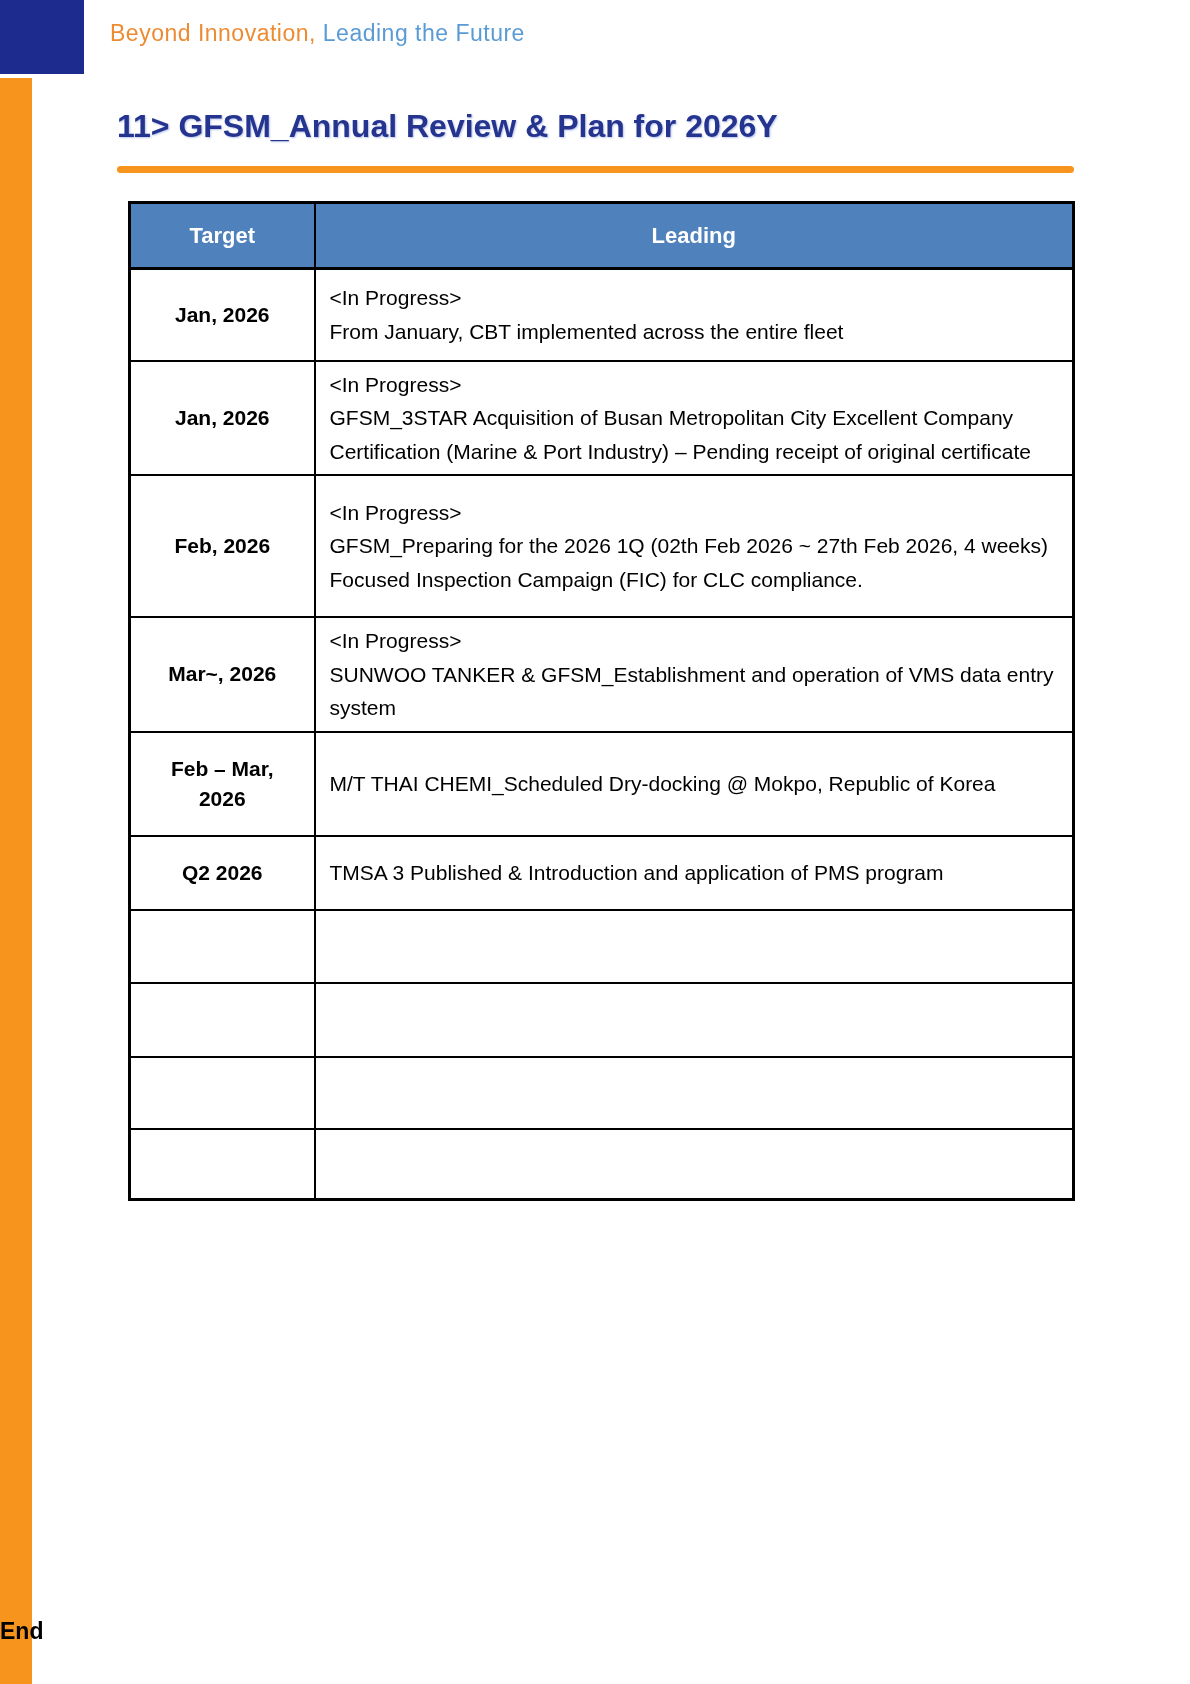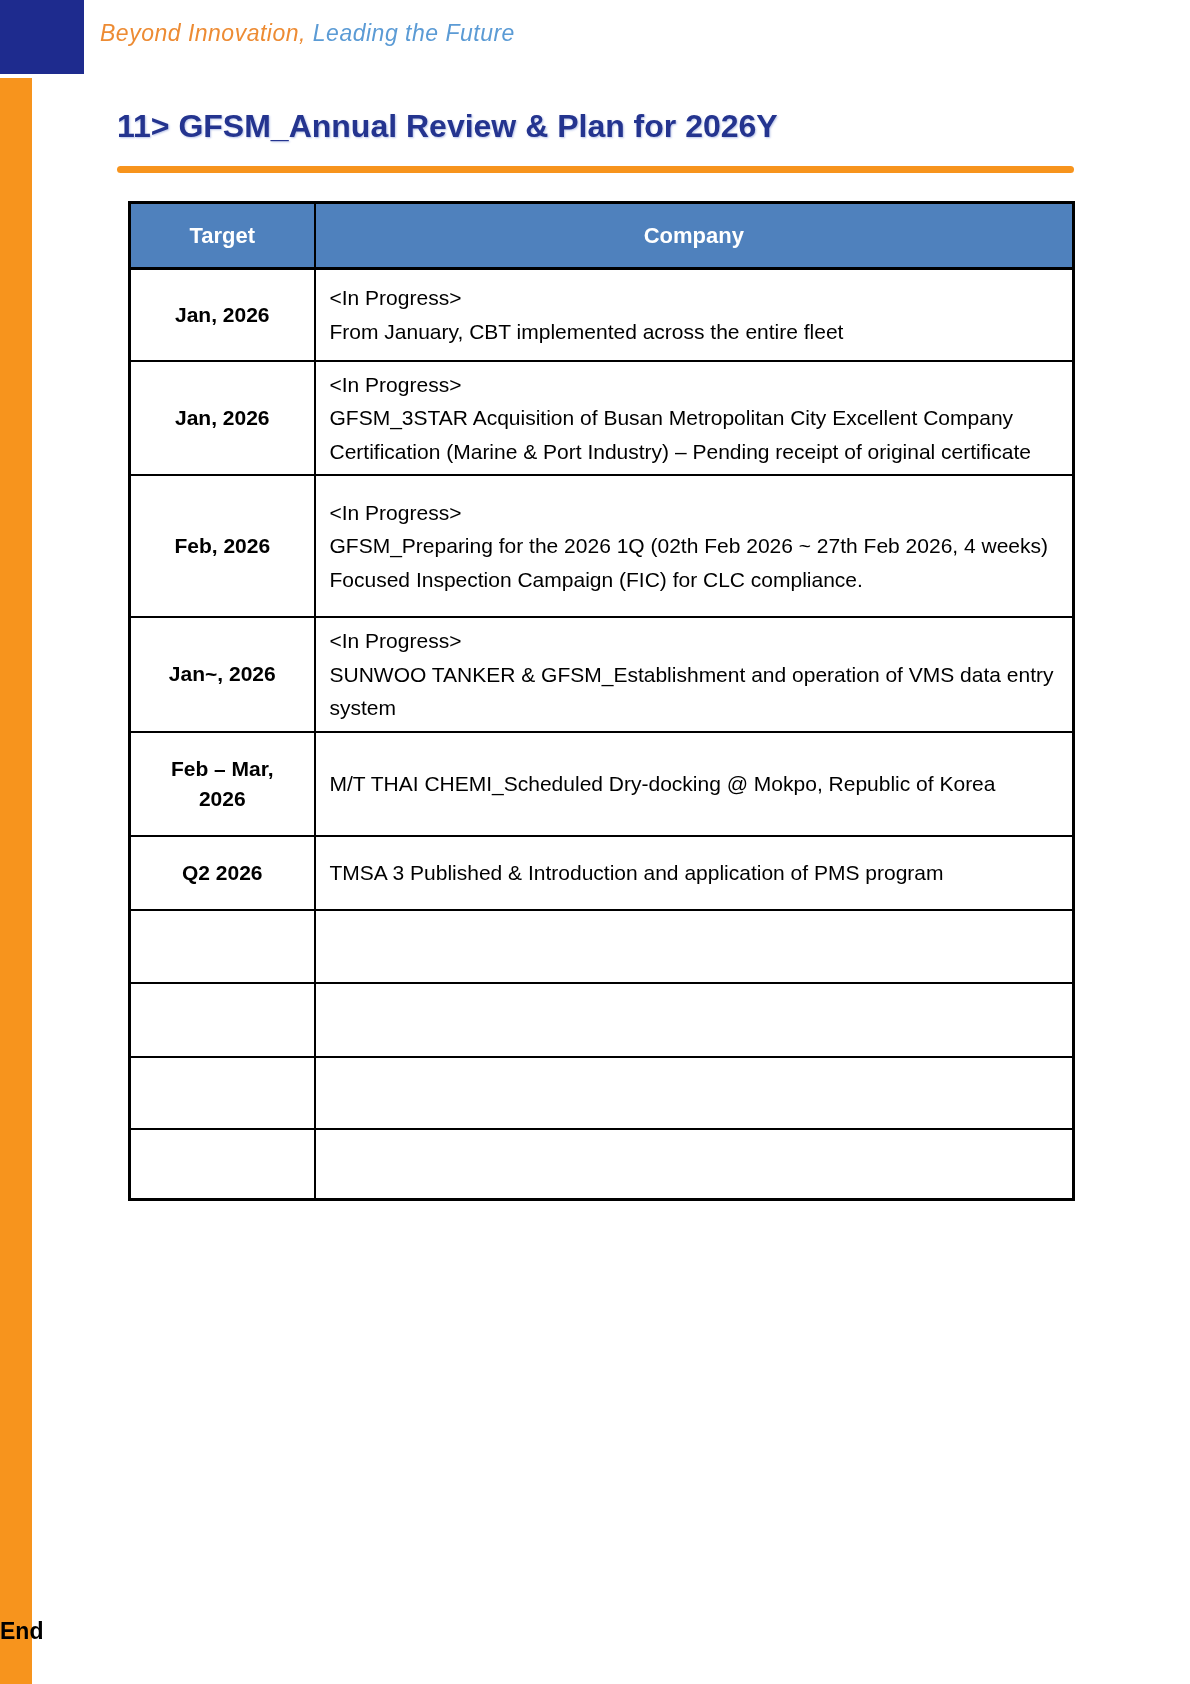--- a/index.html
+++ b/index.html
@@ -20,22 +20,22 @@
     background: var(--brand-navy, #1e2b8e);
   }
   .accent-bar {
     position: absolute; left: 0; top: 78px;
     width: 32px; height: 1606px;
     background: var(--brand-orange, #f7941d);
   }
 
   
   .tagline {
-    position: absolute; left: 100px; top: 20px;
-    font-size: 23px; font-style: italic;
+    position: absolute; left: 110px; top: 20px;
+    font-size: 23px; 
     letter-spacing: 0.5px;
     white-space: nowrap;
   }
   .tagline .part-orange { color: var(--tagline-orange, #ed8b33); }
   .tagline .part-blue   { color: var(--tagline-blue, #5b9bd5); }
 
   
   .page-title {
     position: absolute; left: 117px; top: 108px;
     font-size: 32px; font-weight: bold;
@@ -119,41 +119,41 @@
 <div class="title-underline"></div>
 
 <table class="review-table">
   <colgroup>
     <col style="width:185px">
     <col style="width:759px">
   </colgroup>
   <thead>
     <tr>
       <th>Target</th>
-      <th>Company</th>
+      <th>Leading</th>
     </tr>
   </thead>
   <tbody>
     <tr>
       <td class="cell-target">Jan, 2026</td>
       <td class="cell-subject">&lt;In Progress&gt;
 From January, CBT implemented across the entire fleet</td>
     </tr>
     <tr>
       <td class="cell-target">Jan, 2026</td>
       <td class="cell-subject">&lt;In Progress&gt;
 GFSM_3STAR Acquisition of Busan Metropolitan City Excellent Company Certification (Marine &amp; Port Industry) – Pending receipt of original certificate</td>
     </tr>
     <tr>
       <td class="cell-target">Feb, 2026</td>
       <td class="cell-subject">&lt;In Progress&gt;
 GFSM_Preparing for the 2026 1Q (02th Feb 2026 ~ 27th Feb 2026, 4 weeks) Focused Inspection Campaign (FIC) for CLC compliance.</td>
     </tr>
     <tr>
-      <td class="cell-target">Jan~, 2026</td>
+      <td class="cell-target">Mar~, 2026</td>
       <td class="cell-subject">&lt;In Progress&gt;
 SUNWOO TANKER &amp; GFSM_Establishment and operation of VMS data entry system</td>
     </tr>
     <tr>
       <td class="cell-target">Feb – Mar,
 2026</td>
       <td class="cell-subject">M/T THAI CHEMI_Scheduled Dry-docking @ Mokpo, Republic of Korea</td>
     </tr>
     <tr>
       <td class="cell-target">Q2 2026</td>

